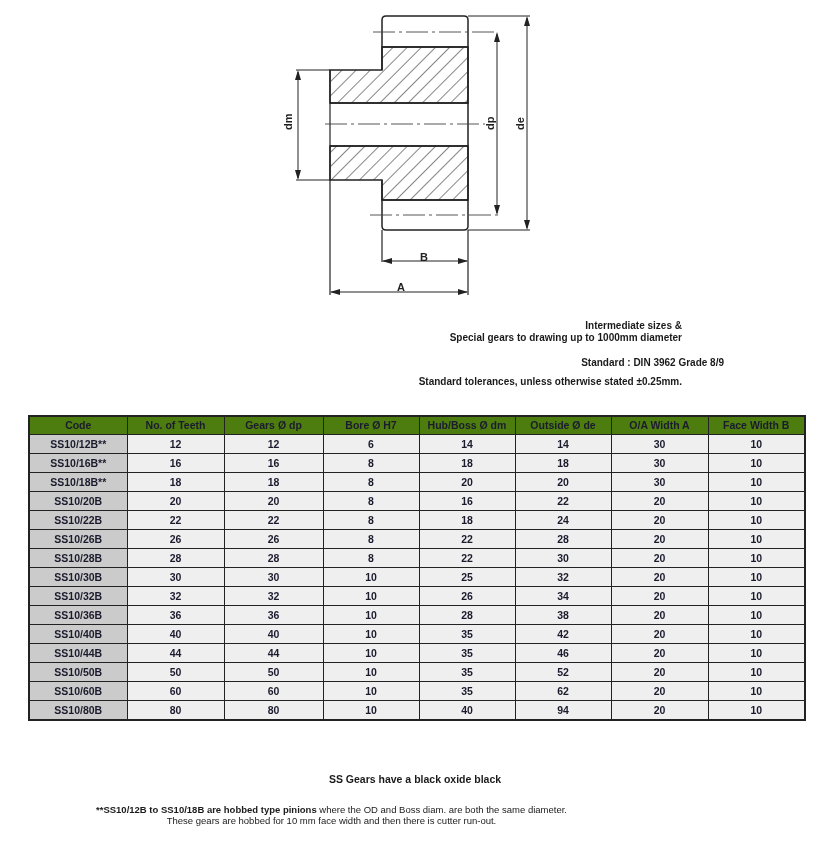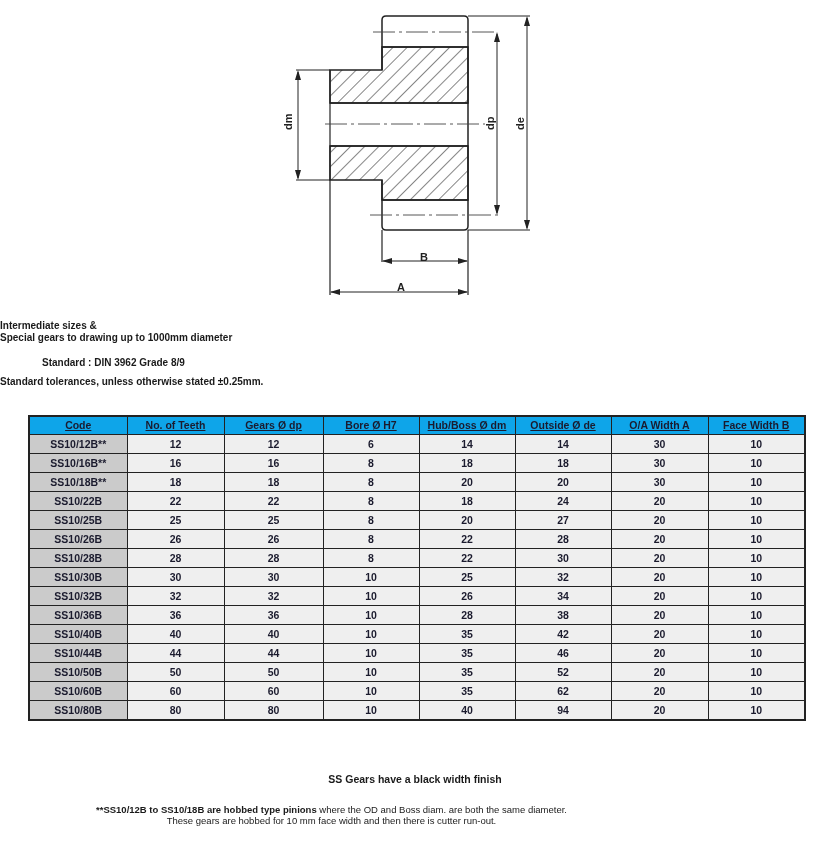--- a/index.html
+++ b/index.html
@@ -1,26 +1,26 @@
 <!DOCTYPE html>
 <html><head>
 <meta charset="utf-8">
 <style>
   html, body { margin:0; padding:0; background:#ffffff; }
   body { width:830px; height:846px; position:relative; overflow:hidden;
          font-family:"Liberation Sans", sans-serif; color:#111; }
   .drawing { position:absolute; left:270px; top:0; width:280px; height:300px; }
-  .caption { position:absolute; left:0; width:682px; text-align:left;
+  .caption { position:absolute; left:0; width:682px; text-align:right;
              font-weight:bold; font-size:10px; color:#1a1a1a; line-height:12px; }
   table.spec { position:absolute; left:28px; top:415px; border-collapse:collapse;
                width:776px; table-layout:fixed; border:2px solid #222; }
   table.spec th, table.spec td { border:1.5px solid #222; text-align:center;
                font-weight:bold; font-size:10.5px; padding:0; height:18px; line-height:18px;
                color:#1b1b2e; white-space:nowrap; overflow:hidden; }
-  table.spec th { background:#0ea5e9; height:17px; line-height:17px;text-decoration:underline; }
+  table.spec th { background:#4d7c0f; height:17px; line-height:17px; }
   table.spec td { background:#efefef; }
   table.spec td.code { background:#cbcbcb; }
   .note1 { position:absolute; left:0; top:773px; width:830px; text-align:center;
            font-weight:bold; font-size:10.5px; color:#1a1a1a; }
   .note2 { position:absolute; left:0; top:804px; width:663px; text-align:center;
            font-size:9.5px; color:#1a1a1a; line-height:11px; }
   .note2 b { font-weight:bold; }
 </style>
 </head>
 <body>
@@ -131,36 +131,36 @@
         <td class="code">SS10/18B**</td>
         <td>18</td>
         <td>18</td>
         <td>8</td>
         <td>20</td>
         <td>20</td>
         <td>30</td>
         <td>10</td>
       </tr>
       <tr>
+        <td class="code">SS10/20B</td>
+        <td>20</td>
+        <td>20</td>
+        <td>8</td>
+        <td>16</td>
+        <td>22</td>
+        <td>20</td>
+        <td>10</td>
+      </tr>
+      <tr>
         <td class="code">SS10/22B</td>
         <td>22</td>
         <td>22</td>
         <td>8</td>
         <td>18</td>
         <td>24</td>
-        <td>20</td>
-        <td>10</td>
-      </tr>
-      <tr>
-        <td class="code">SS10/25B</td>
-        <td>25</td>
-        <td>25</td>
-        <td>8</td>
-        <td>20</td>
-        <td>27</td>
         <td>20</td>
         <td>10</td>
       </tr>
       <tr>
         <td class="code">SS10/26B</td>
         <td>26</td>
         <td>26</td>
         <td>8</td>
         <td>22</td>
         <td>28</td>
@@ -253,17 +253,17 @@
         <td>80</td>
         <td>10</td>
         <td>40</td>
         <td>94</td>
         <td>20</td>
         <td>10</td>
       </tr>
     </tbody>
 </table>
 
-<div class="note1">SS Gears have a black width finish</div>
+<div class="note1">SS Gears have a black oxide black</div>
 <div class="note2">
   <b>**SS10/12B to SS10/18B are hobbed type pinions</b><span> where the OD and Boss diam. are both the same diameter.</span><br>
   <span>These gears are hobbed for 10 mm face width and then there is cutter run-out.</span>
 </div>
 
 </body></html>

